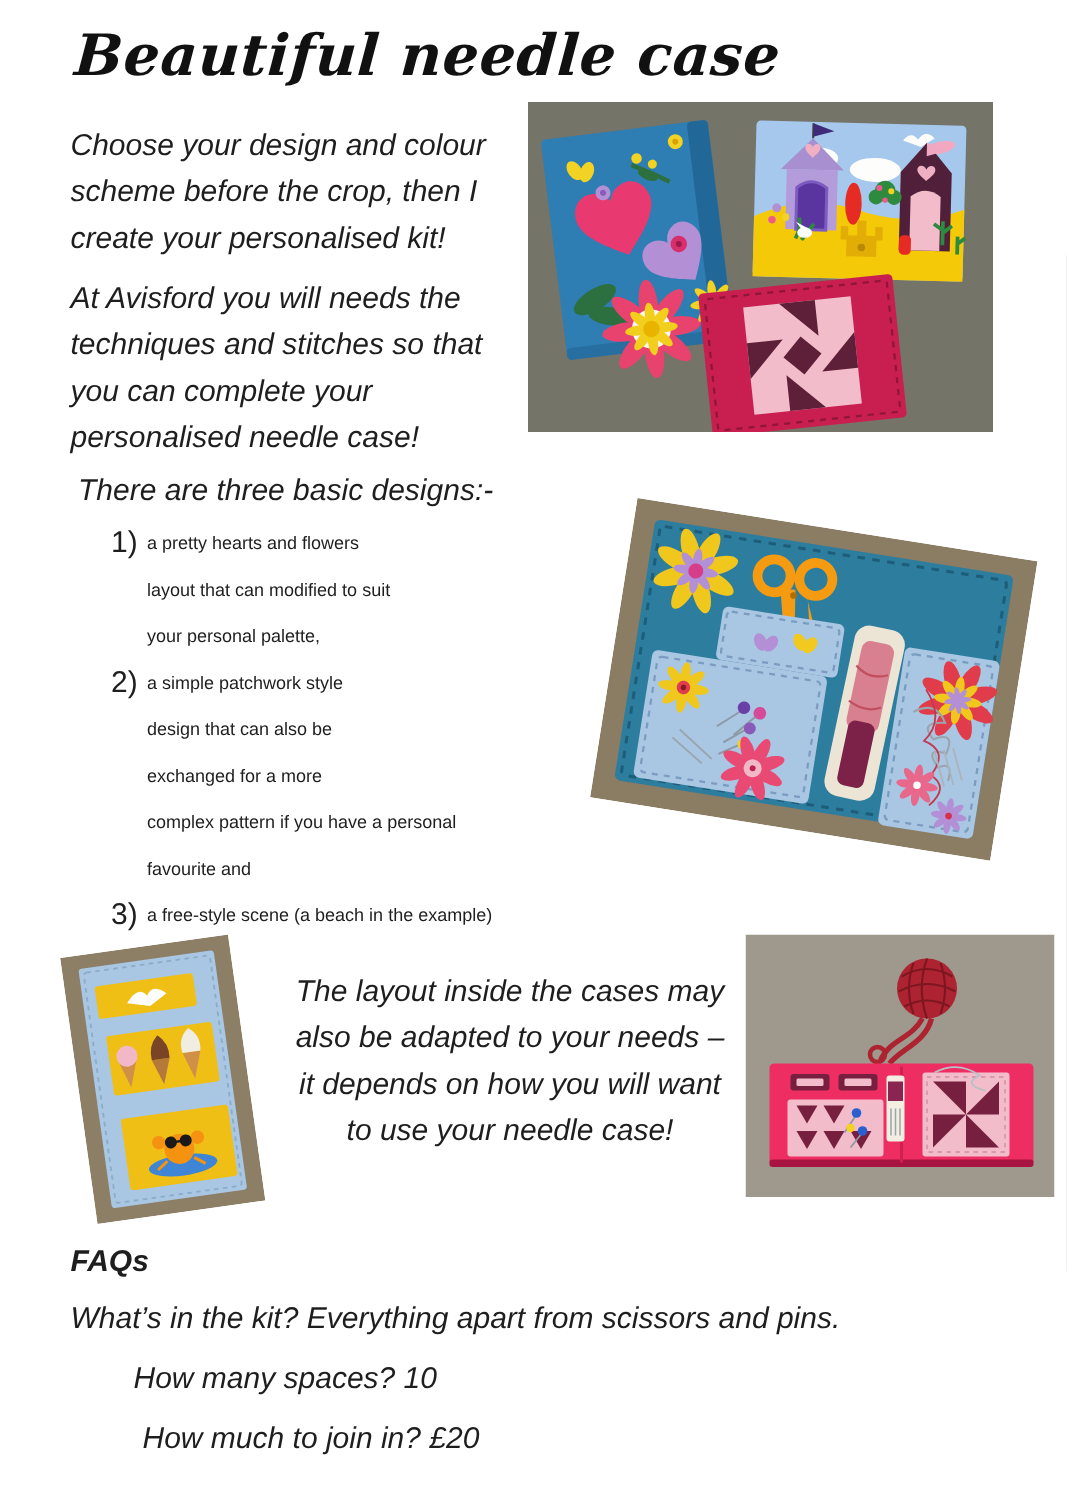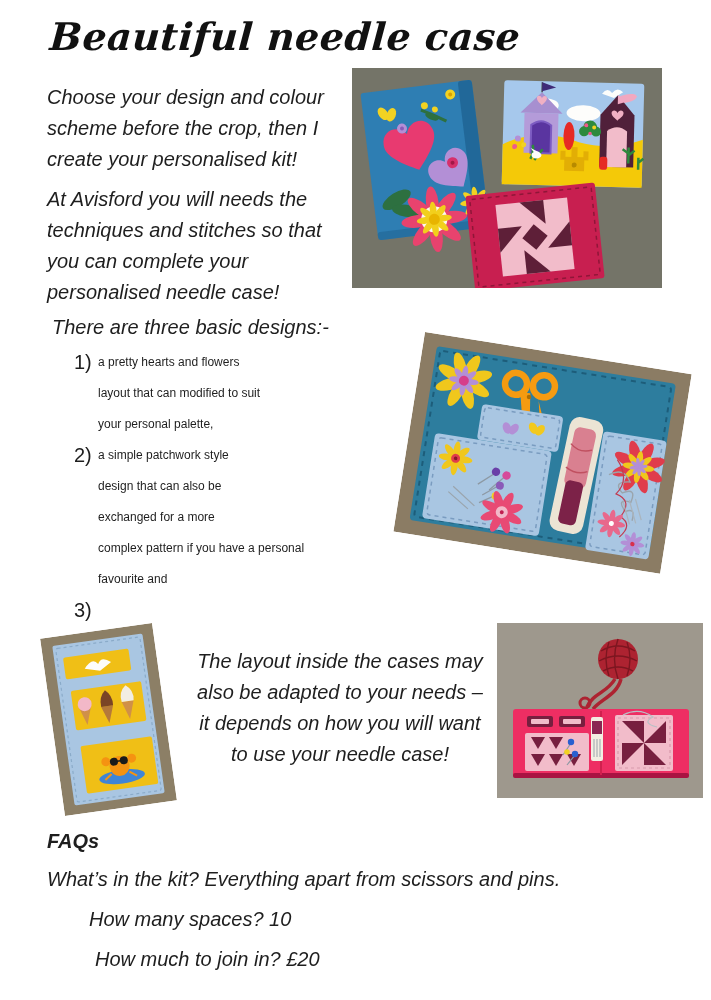--- a/index.html
+++ b/index.html
@@ -57,20 +57,21 @@
     <li>
       <span class="num">2)</span>
       <span class="itext">a simple patchwork style
 design that can also be
 exchanged for a more
 complex pattern if you have a personal
 favourite and</span>
     </li>
     <li>
       <span class="num">3)</span>
+      <span class="itext">a free-style scene (a beach in the example)</span>
     </li>
   </ol>
 
   <div class="txt callout">The layout inside the cases may
 also be adapted to your needs –
 it depends on how you will want
 to use your needle case!</div>
 
   <div class="txt faq-h">FAQs</div>
   <div class="txt q1">What’s in the kit? Everything apart from scissors and pins.</div>

